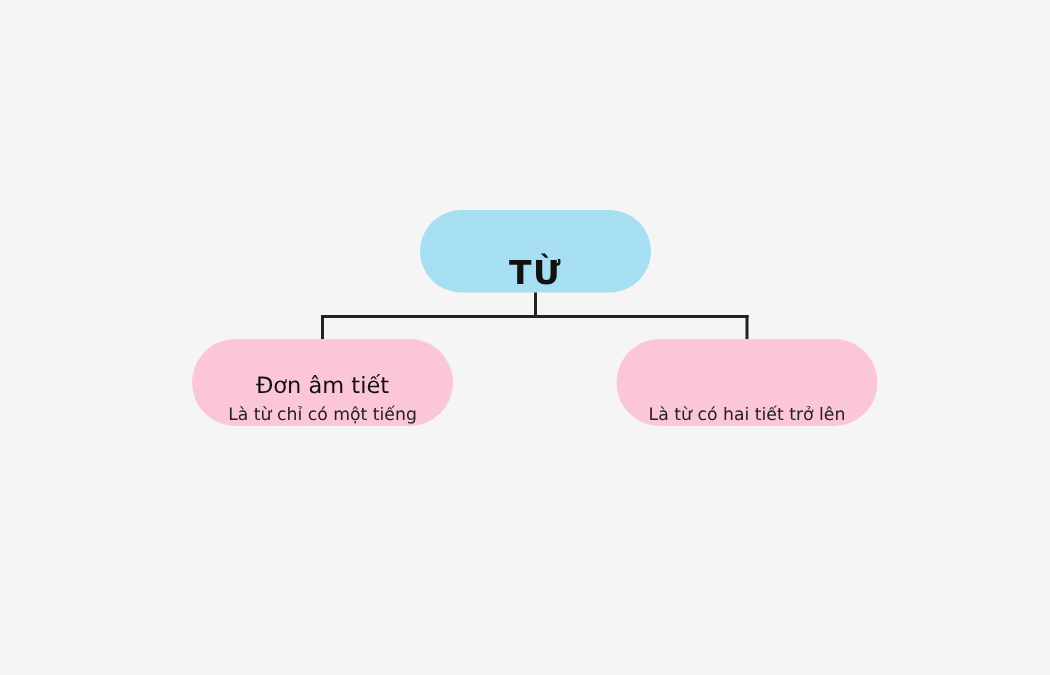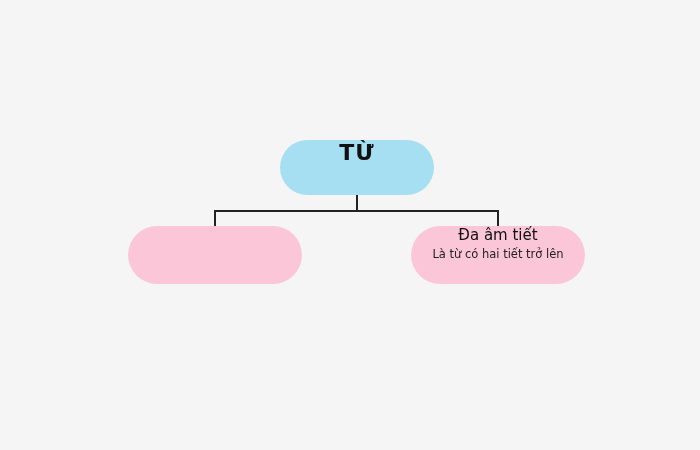--- a/index.html
+++ b/index.html
@@ -1,17 +1,17 @@
 <!DOCTYPE html>
 <html><head>
 <meta charset="utf-8">
 <style>
   html,body{margin:0;padding:0;}
   body{width:700px;height:450px;background:#f5f5f5;position:relative;overflow:hidden;font-family:"DejaVu Sans",sans-serif;}
-  .node{position:absolute;display:flex;flex-direction:column;align-items:center;justify-content:flex-start;box-sizing:border-box;}
+  .node{position:absolute;display:flex;flex-direction:column;align-items:center;justify-content:flex-end;box-sizing:border-box;}
   .root{left:280px;top:140px;width:154px;height:55px;border-radius:28px;background:#a6dff2;}
   .root .t{font-size:22px;font-weight:bold;color:#111;letter-spacing:1px;}
   .child{height:58px;border-radius:29px;background:#fcc6d9;}
   .c1{left:128px;top:226px;width:174px;}
   .c2{left:411px;top:226px;width:174px;}
   .child .t{font-size:15px;color:#111;line-height:19px;}
   .child .s{font-size:11.5px;color:#222;line-height:16px;margin-top:1px;}
   .line{position:absolute;background:#222;}
 </style>
 </head>
@@ -21,19 +21,20 @@
   <div class="node root">
     <span class="t">TỪ</span>
   </div>
 
   <div class="line" style="left:356px;top:195px;width:2px;height:16px;"></div>
   <div class="line" style="left:214px;top:210px;width:285px;height:2px;"></div>
   <div class="line" style="left:214px;top:210px;width:2px;height:17px;"></div>
   <div class="line" style="left:497px;top:210px;width:2px;height:17px;"></div>
 
   <div class="node child c1">
+    <span class="t">Đơn âm tiết</span>
+    <span class="s">Là từ chỉ có một tiếng</span>
   </div>
 
   <div class="node child c2">
-    <span class="t">Đa âm tiết</span>
     <span class="s">Là từ có hai tiết trở lên</span>
   </div>
 </div>
 
 </body></html>

